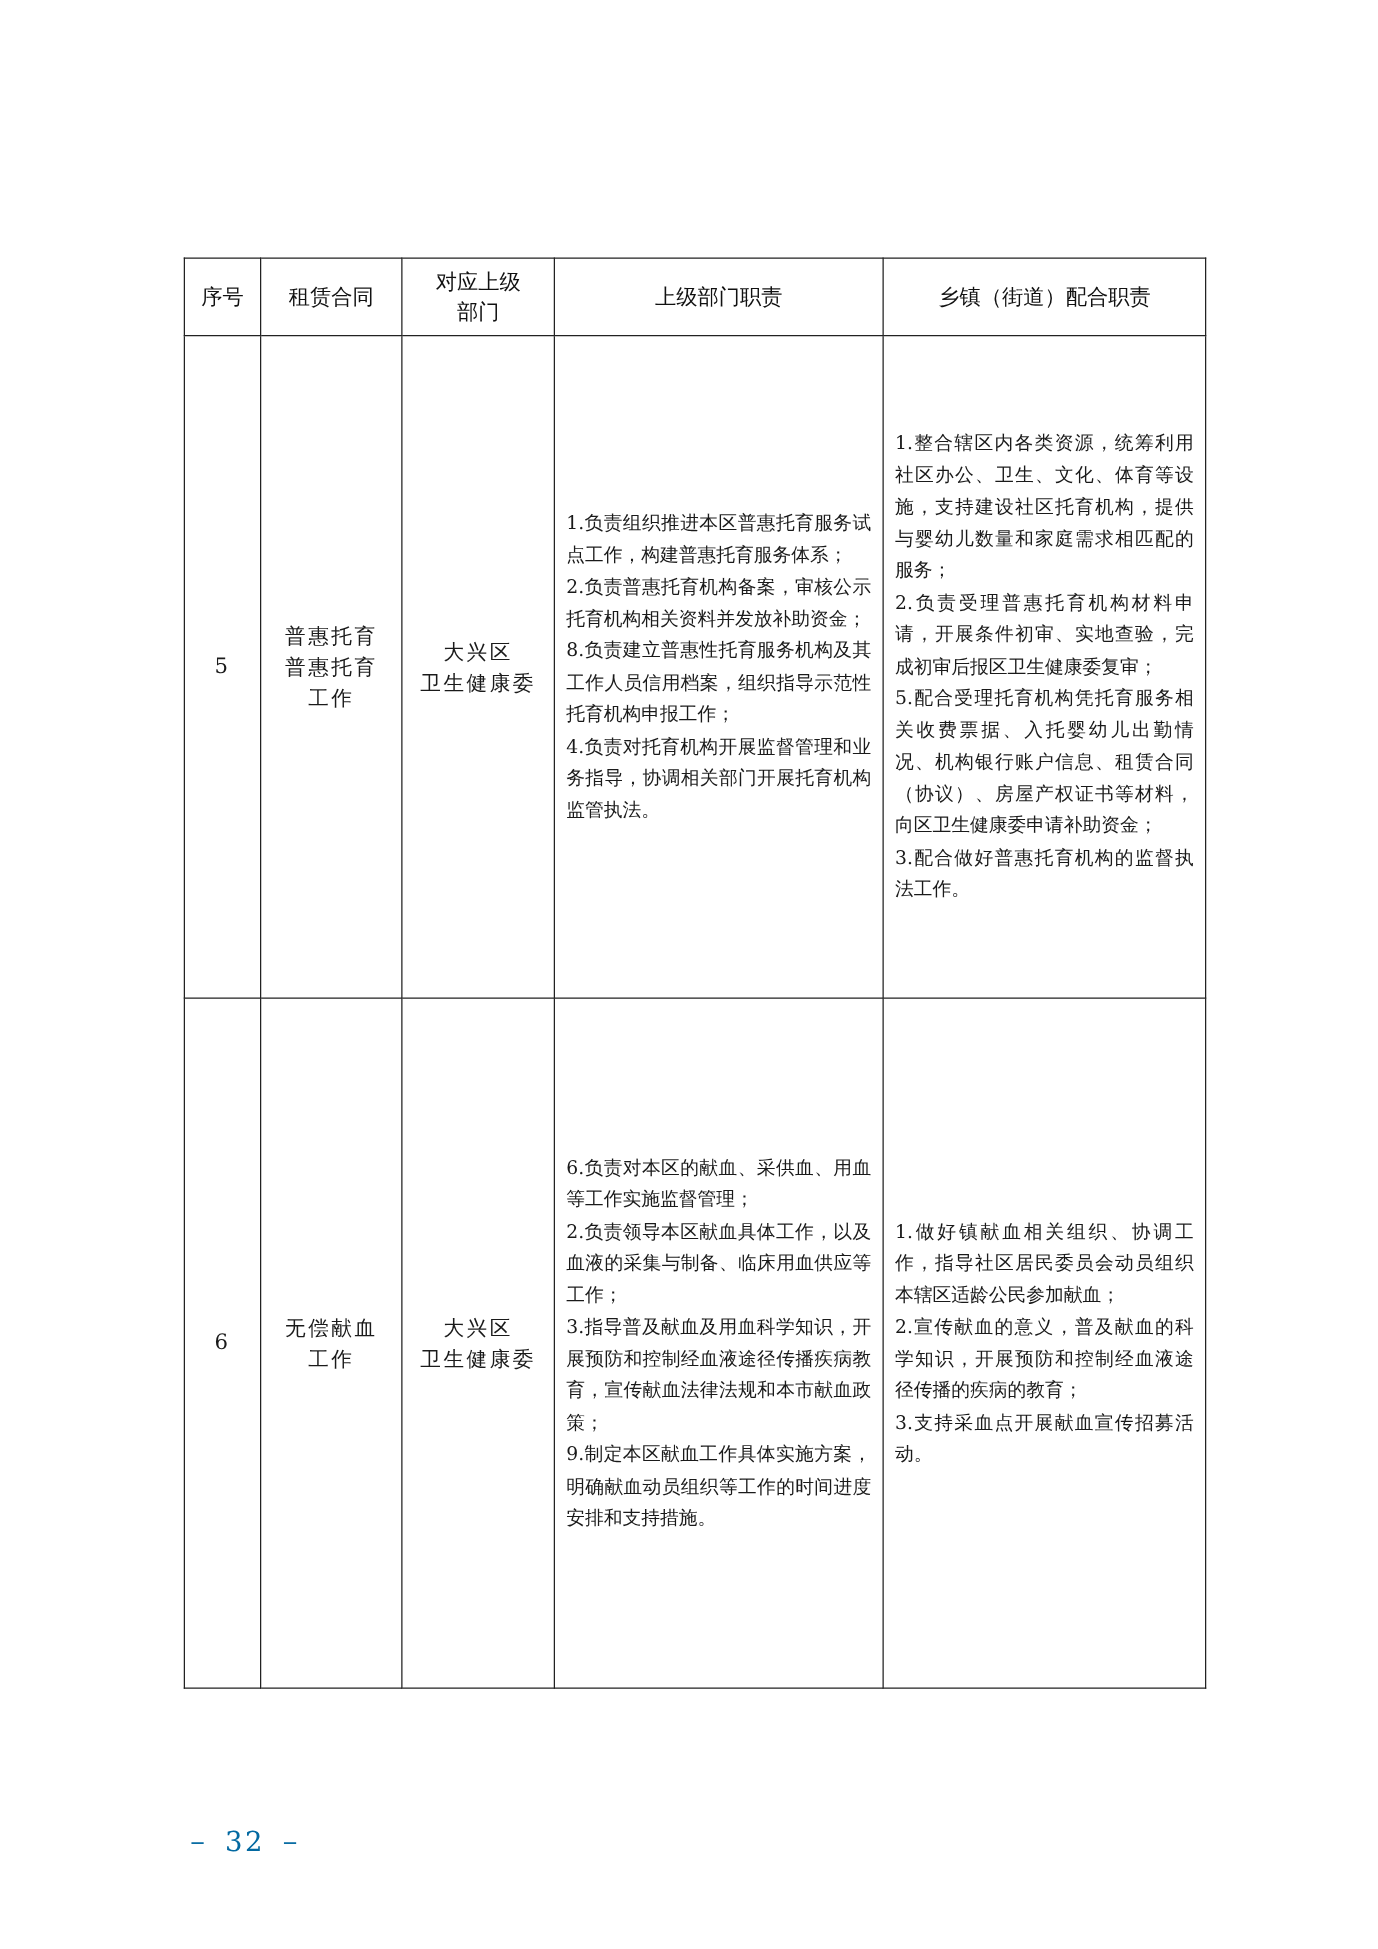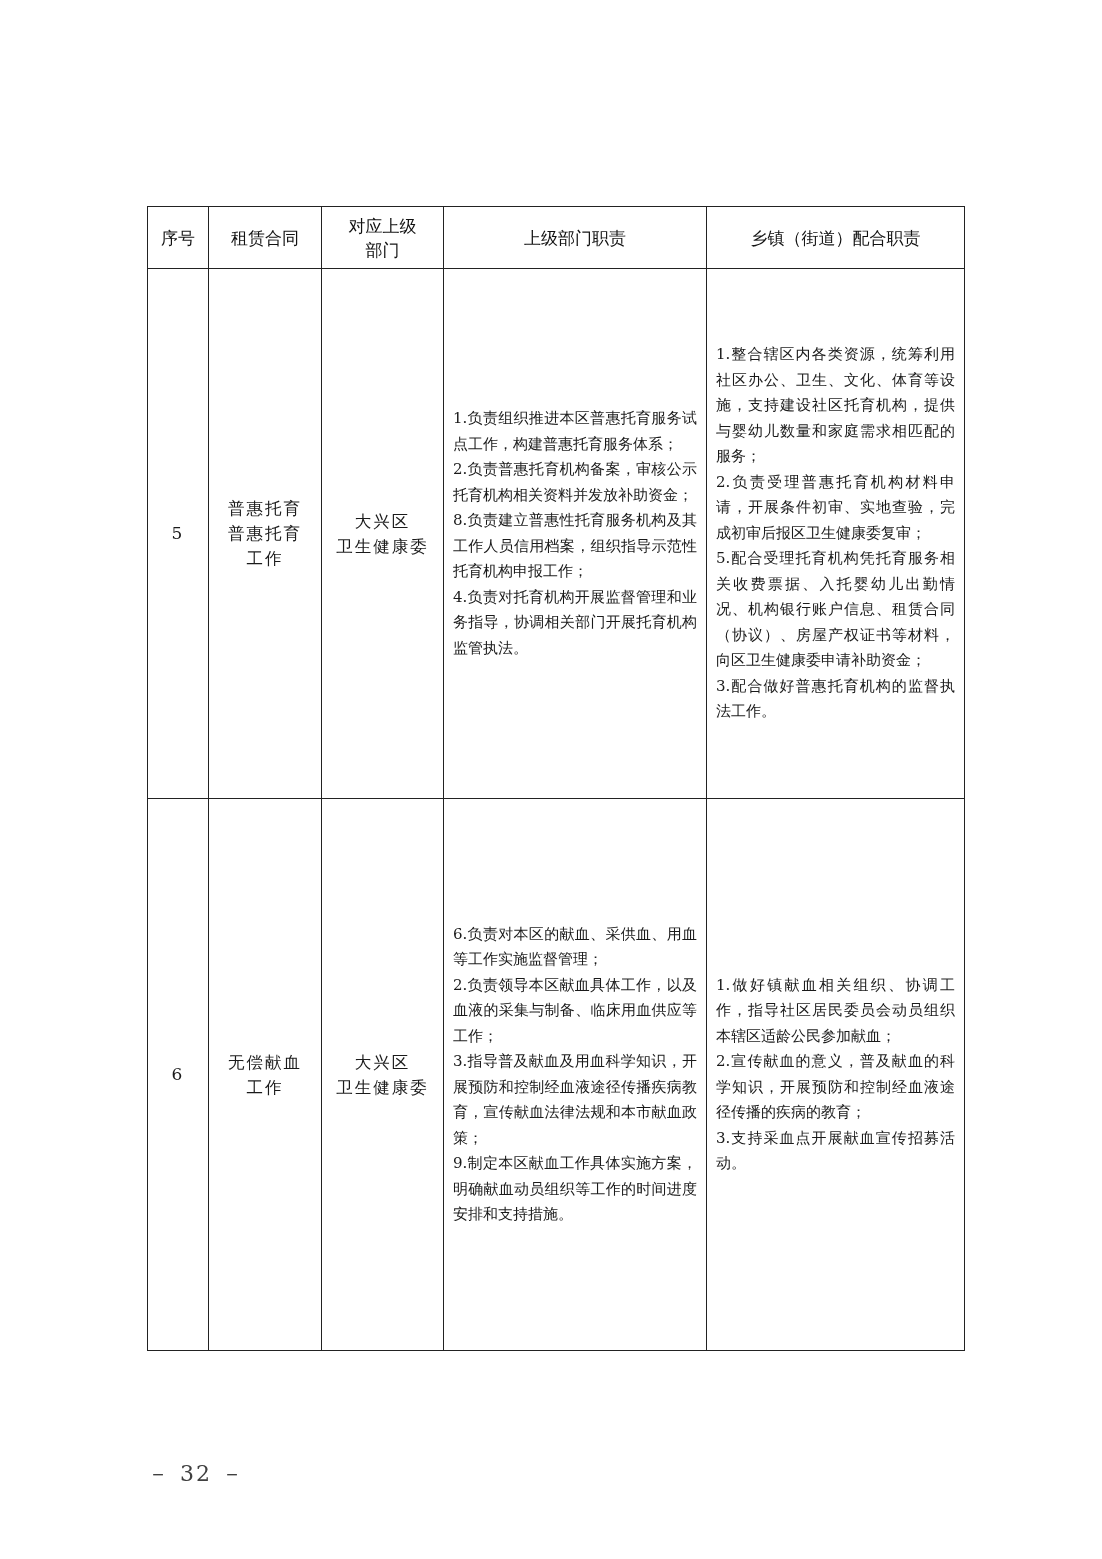--- a/index.html
+++ b/index.html
@@ -19,21 +19,21 @@
     color: #111;
   }
   .c-center { text-align: center; font-size: 16.5px; line-height: 25px; letter-spacing: 2px; }
   .c-text { font-size: 15px; line-height: 25.5px; text-align: justify; padding: 0 9px 0 9px !important; }
   .c-text div { white-space: normal; }
   .row5 td { height: 529px; }
   .row6 td { height: 551px; }
   .num { font-size: 17px; }
   .page-number {
     position: absolute; left: 147px; top: 1447px;
-    font-family: "DejaVu Serif", "Liberation Serif", serif; font-size: 22px; color: #404040;
+    font-family: "DejaVu Serif", "Liberation Serif", serif; font-size: 22px; color: #0369a1;
     letter-spacing: 2px;
   }
 </style>
 </head>
 <body>
 
 <div class="page">
   <table class="duty">
     <colgroup>
       <col style="width:61px">

